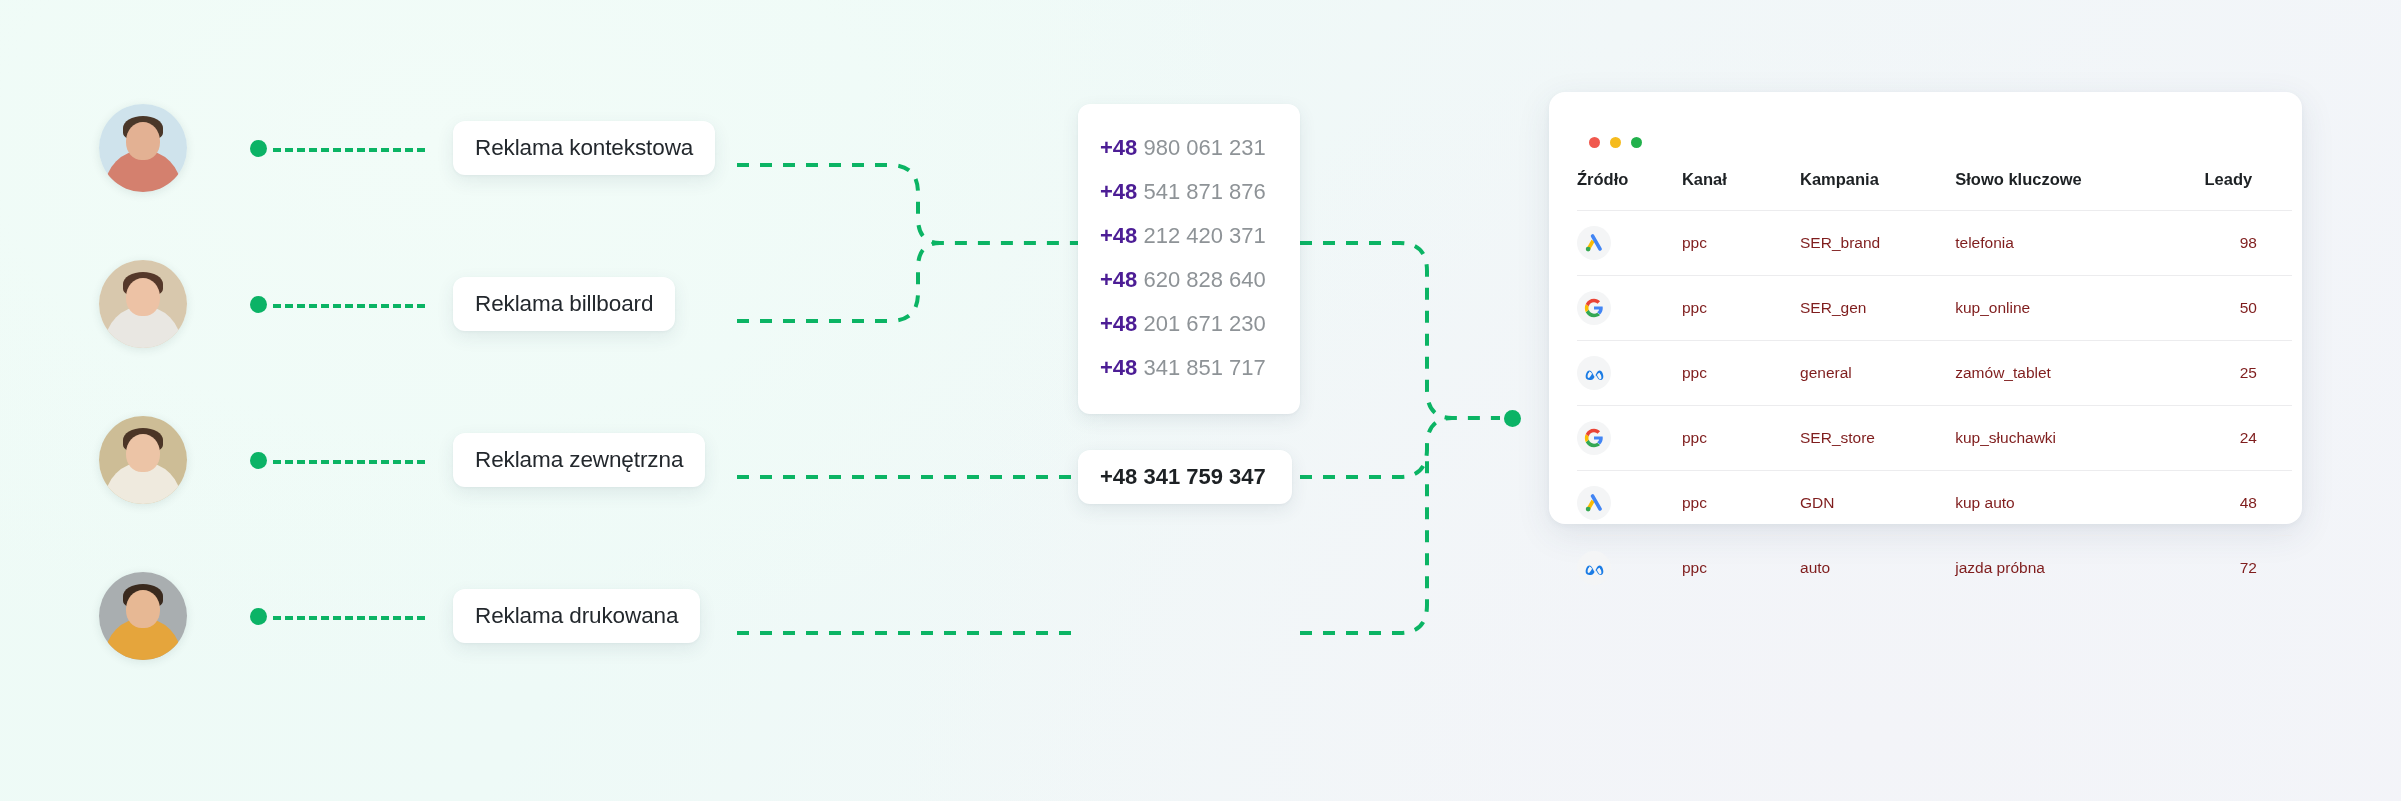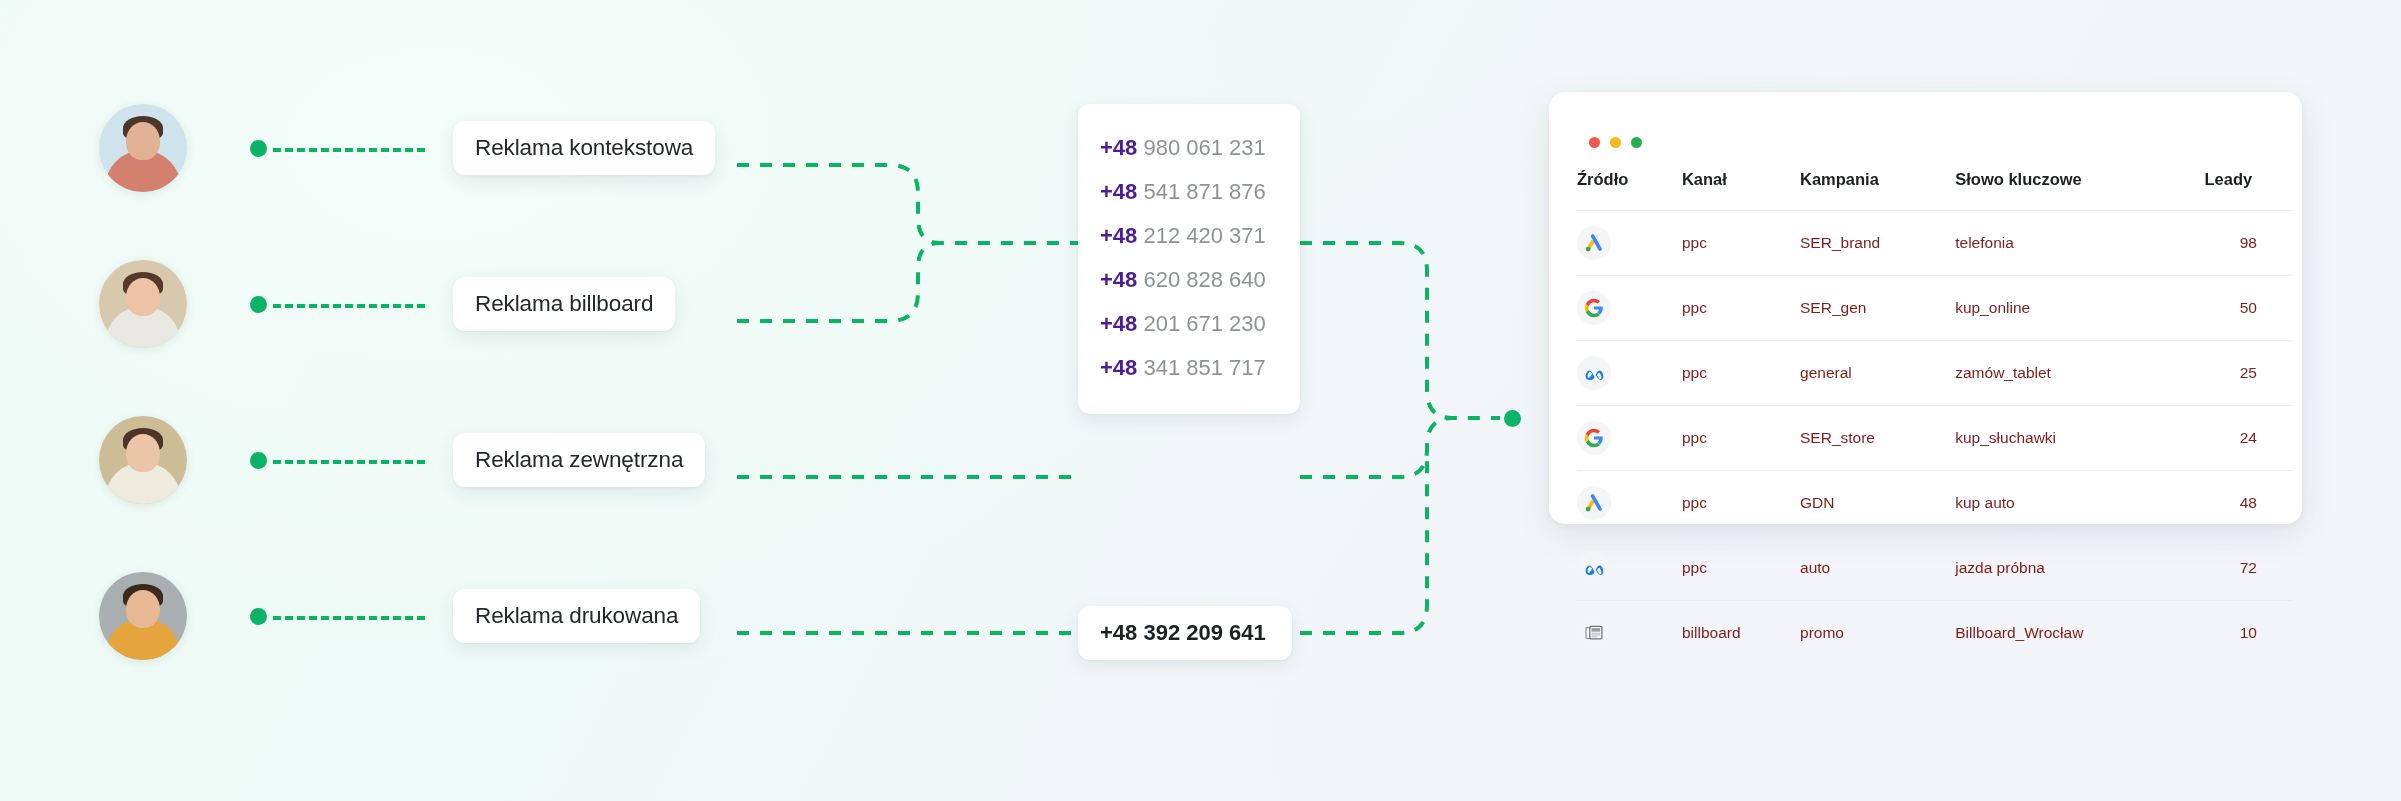--- a/index.html
+++ b/index.html
@@ -171,24 +171,24 @@
 
   <div class="card phones-card" id="phones-card" style="left:1078px;top:104px;width:222px">
       <div class="phone-line"><b>+48</b> <span>980 061 231</span></div>
       <div class="phone-line"><b>+48</b> <span>541 871 876</span></div>
       <div class="phone-line"><b>+48</b> <span>212 420 371</span></div>
       <div class="phone-line"><b>+48</b> <span>620 828 640</span></div>
       <div class="phone-line"><b>+48</b> <span>201 671 230</span></div>
       <div class="phone-line"><b>+48</b> <span>341 851 717</span></div>
     </div>
 
-
-  <div class="card phone-single" style="left:1078px;top:606px;width:214px">
-    <span>+48 392 209 641</span>
+  <div class="card phone-single" style="left:1078px;top:450px;width:214px">
+    <span>+48 341 759 347</span>
   </div>
+
 
   <div class="browser" style="left:1549px;top:92px;width:753px;height:432px">
     <div class="dots">
       <i style="background: rgb(240, 88, 78);"></i>
       <i style="background: rgb(245, 187, 29);"></i>
       <i style="background: rgb(34, 177, 76);"></i>
     </div>
     <table class="rep">
       <thead>
           <tr id="rep-head">
@@ -281,35 +281,17 @@
                 <svg width="23" height="23" viewBox="0 0 36 24">
                   <path d="M4.2 16.6c0-4 2.3-9.2 5.7-9.2 2.1 0 3.6 1.9 5.4 5 1 1.7 2 3.7 2.7 5 .7-1.3 1.7-3.3 2.7-5 1.8-3.1 3.3-5 5.4-5 3.4 0 5.7 5.2 5.7 9.2 0 3.4-1.6 5.6-4.2 5.6-2.4 0-3.9-1.7-5.9-5-.5-.8-1.1-1.9-1.7-3-.6 1.1-1.2 2.2-1.7 3-2 3.3-3.5 5-5.9 5C5.8 22.2 4.2 20 4.2 16.6zm5.3-5.9c-1.1 0-2.3 2.6-2.3 5.5 0 1.7.6 2.7 1.8 2.7 1.1 0 2-1 3.6-3.6.5-.8 1-1.8 1.6-2.8-1.6-2.6-2.8-3.8-4.7-3.8zm17 0c-1.9 0-3.1 1.2-4.7 3.8.6 1 1.1 2 1.6 2.8 1.6 2.6 2.5 3.6 3.6 3.6 1.2 0 1.8-1 1.8-2.7 0-2.9-1.2-5.5-2.3-5.5z" fill="#1b7ce5"></path>
                 </svg>
               </div>
             </td>
             <td class="c-chan">ppc</td>
             <td class="c-camp">auto</td>
             <td class="c-kw">jazda próbna</td>
             <td class="c-leads">72</td>
           </tr>
-          <tr>
-            <td class="c-src">
-              <div class="srcwrap">
-                <svg width="20" height="20" viewBox="0 0 24 24">
-                  <rect x="2.5" y="5.5" width="5" height="13" rx="1" fill="#fff" stroke="#8a8f94" stroke-width="1.4"></rect>
-                  <rect x="7" y="4" width="14.5" height="15" rx="1.3" fill="#fff" stroke="#6f7478" stroke-width="1.5"></rect>
-                  <rect x="9" y="6" width="10.5" height="4.4" fill="#9a9fa3"></rect>
-                  <rect x="9" y="11.6" width="10.5" height="1.3" fill="#b6babd"></rect>
-                  <rect x="9" y="13.8" width="10.5" height="1.3" fill="#b6babd"></rect>
-                  <rect x="9" y="16" width="7" height="1.3" fill="#b6babd"></rect>
-                </svg>
-              </div>
-            </td>
-            <td class="c-chan">billboard</td>
-            <td class="c-camp">promo</td>
-            <td class="c-kw">Billboard_Wrocław</td>
-            <td class="c-leads">10</td>
-          </tr>
         </tbody>
     </table>
   </div>
 
 </div>
 
 </body></html>

